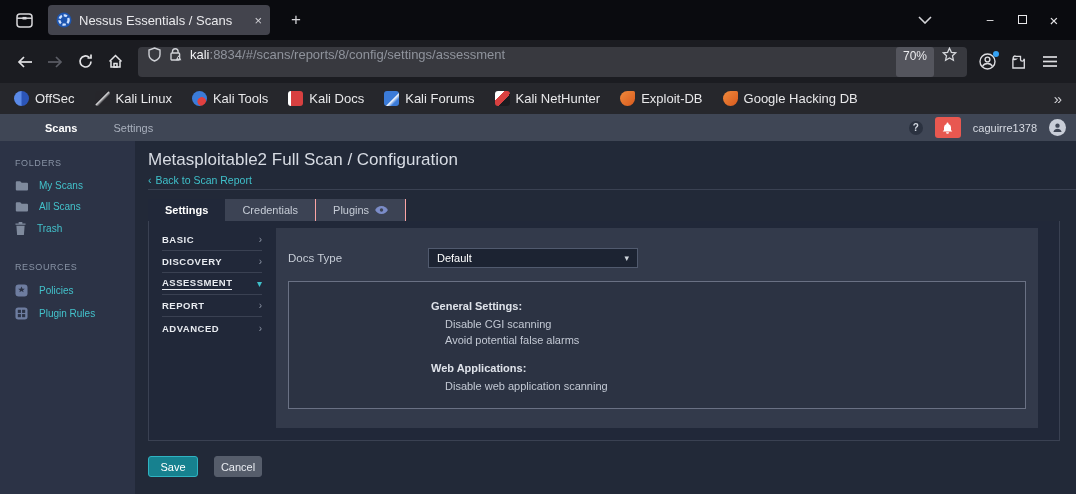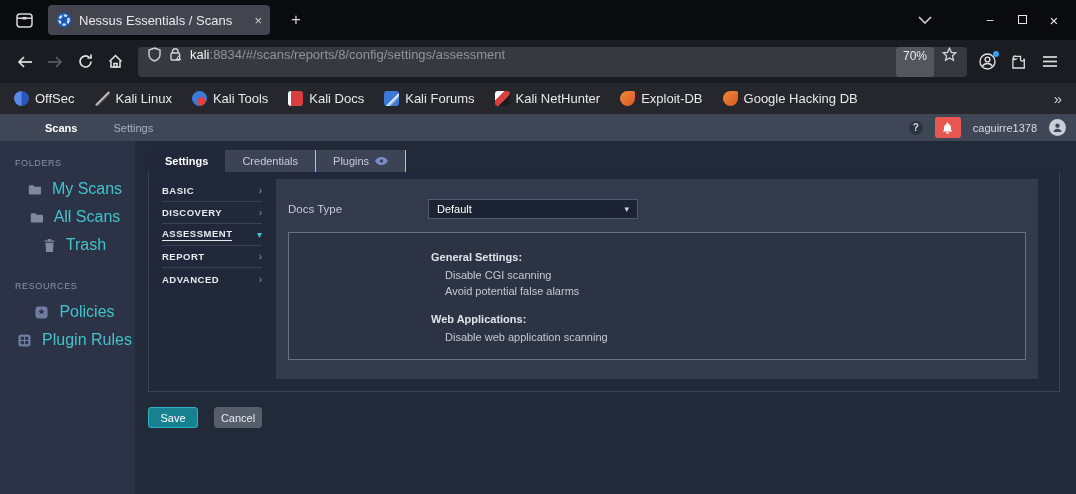--- a/index.html
+++ b/index.html
@@ -60,21 +60,21 @@
   .nbar-right { margin-left:auto; display:flex; align-items:center; gap:12px; margin-right:10px; }
   .qmark { width:14px; height:14px; border-radius:50%; background:#2b3240; color:#d3d8e0; font-size:10px; font-weight:bold; display:flex; align-items:center; justify-content:center; }
   .bellbtn { width:26px; height:21px; border-radius:3px; background:#e85850; display:flex; align-items:center; justify-content:center; color:#fff; }
   .uname { font-size:11px; color:#d8dce4; }
   .avatar { width:17px; height:17px; border-radius:50%; background:#c9ced8; display:flex; align-items:center; justify-content:center; color:#3f4655; }
 
   
   .app-body { display:flex; height:353px; }
   .sidebar { width:135px; background:#2c3346; padding-top:17px; flex:none; }
   .side-title { font-size:9px; color:#8893a5; letter-spacing:0.6px; margin:0 0 7px 15px; }
-  .side-item { display:flex; align-items:center; gap:11px; padding:5px 0 5px 15px; font-size:16px; color:#43c2cb;justify-content:center; }
+  .side-item { display:flex; align-items:center; gap:11px; padding:5px 0 5px 15px; font-size:10px; color:#43c2cb; }
   .side-item .sic { color:#7f8a9d; display:flex; }
   .side-item .sic.res { color:#6e7da0; }
   .side-sec2 { margin-top:22px; }
 
   .content { flex:1; background:#222938; padding-left:13px; }
   .page-head { padding-top:9px; height:49px; border-bottom:1px solid #3a4152; }
   .page-title { font-size:17px; color:#d7dbe3; font-weight:400; }
   .back-link { margin-top:4px; font-size:10.5px; color:#3fc0ca; display:flex; align-items:center; gap:4px; }
 
   .tabs { margin-top:9px; display:flex; height:22px; }
@@ -323,20 +323,27 @@
                 <rect x="3" y="7.6" width="3.4" height="3.4"></rect>
                 <rect x="7.6" y="7.6" width="3.4" height="3.4"></rect>
               </g>
             </svg>
           </span>
         <span>Plugin Rules</span>
       </div>
     </div>
 
     <div class="content">
+      <div class="page-head">
+        <div class="page-title">Metasploitable2 Full Scan / Configuration</div>
+        <div class="back-link">
+          <span>‹</span>
+          <span>Back to Scan Report</span>
+        </div>
+      </div>
 
       <div class="tabs">
         <span class="ctab active">
             <span>Settings</span>
           </span>
         <span class="ctab">
             <span>Credentials</span>
           </span>
         <span class="ctab">
             <span>Plugins</span>

